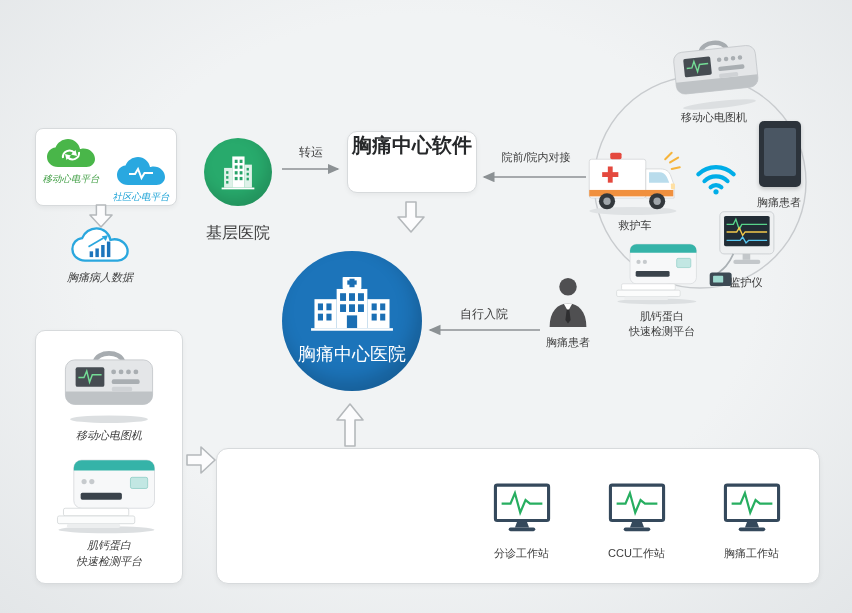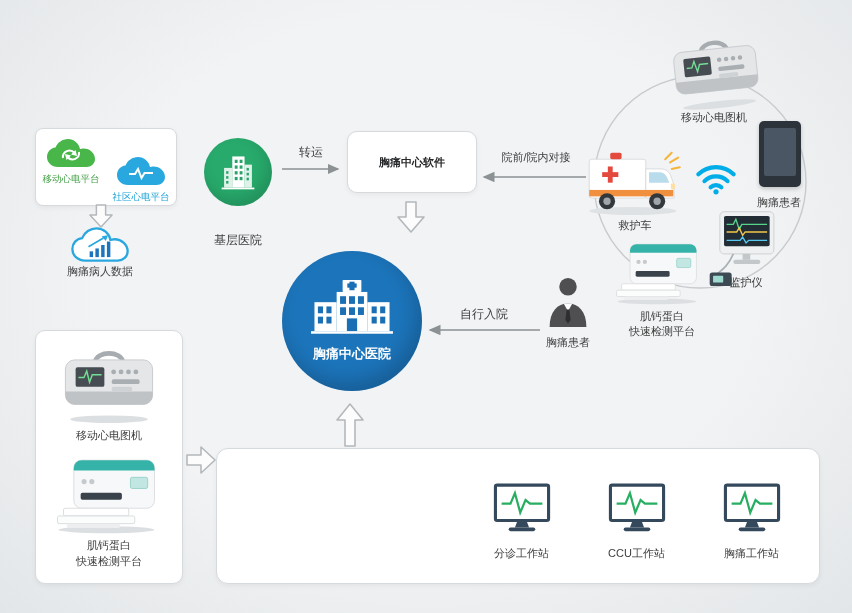--- a/index.html
+++ b/index.html
@@ -2,27 +2,27 @@
 <html><head>
 <meta charset="utf-8">
 <style>
   html,body{margin:0;padding:0;background:#e6e8ea;font-family:"Liberation Sans","DejaVu Sans",sans-serif;}
   #canvas{position:relative;width:852px;height:613px;overflow:hidden;
     background:radial-gradient(ellipse at 50% 45%, #f1f3f4 55%, #e3e6e8 100%);}
   .abs{position:absolute;}
   .label{font-size:11px;color:#3c3c3c;text-align:center;line-height:1.4;}
   .panel{background:#ffffff;border:1px solid #d7dadc;border-radius:10px;box-shadow:0 2px 5px rgba(0,0,0,.05);}
   .title{font-size:27px;font-weight:bold;color:#1550b8;letter-spacing:2px;}
-  .softbox{display:flex;align-items:center;justify-content:center;font-size:11px;font-weight:bold;color:#26282a;border-radius:10px;}
+  .softbox{display:flex;justify-content:center;font-size:20px;font-weight:bold;color:#26282a;border-radius:10px;}
   .circle{border-radius:50%;display:flex;flex-direction:column;align-items:center;}
   .green-circle{background:#28aa6c;box-shadow:inset -5px -8px 14px rgba(0,0,0,.14);}
   .blue-circle{background:#1c74ba;box-shadow:inset -6px -10px 18px rgba(0,0,0,.18);}
-  .circle-label{font-size:13px;font-weight:bold;color:#ffffff;text-align:center;}
+  .circle-label{font-size:18px;font-weight:normal;color:#ffffff;text-align:center;}
   .smalllabel{font-size:9.5px;line-height:1.2;}
-  .col{display:flex;flex-direction:column;align-items:center;}
+  .col{display:flex;flex-direction:column;align-items:center;font-style:italic;}
   .stations{display:flex;justify-content:flex-end;align-items:center;padding:6px 10px 0 10px;}
   .station{display:flex;flex-direction:column;align-items:center;width:115px;}
   .station-icon{height:60px;display:flex;align-items:flex-end;justify-content:center;margin-bottom:9px;}
   .tablet{background:#2c333b;border-radius:5px;box-shadow:0 2px 4px rgba(0,0,0,.2);}
   .tablet .screen{position:absolute;left:5px;top:7px;width:32px;height:48px;background:#4a5663;border-radius:2px;}
 </style>
 </head>
 <body>
 
 <div id="canvas">
@@ -67,21 +67,21 @@
   <div class="abs col" style="left:40px;top:226px;width:120px;z-index:2">
     <svg width="58" height="38" viewBox="0 0 100 66">
       <path d="M24 60 C11 60 2 51 2 40 C2 30 9 22 19 21 C23 11 33 4 44 4 C56 4 66 13 68 24 C70 24 72 23 75 23 C88 23 98 33 98 44 C98 53 90 60 81 60 Z" fill="#fff" stroke="#2aa7de" stroke-width="4"></path>
       <rect x="32" y="44" width="6" height="10" fill="#1c75bc"></rect>
       <rect x="42" y="39" width="6" height="15" fill="#1c75bc"></rect>
       <rect x="52" y="33" width="6" height="21" fill="#1c75bc"></rect>
       <rect x="62" y="27" width="6" height="27" fill="#1c75bc"></rect>
       <path d="M30 36 L56 21" stroke="#2aa7de" stroke-width="3" fill="none"></path>
       <polygon points="64,16 53,18 60,26" fill="#2aa7de"></polygon>
     </svg>
-    <div class="label" style="">胸痛病人数据</div>
+    <div class="label" style="margin-top:6px">胸痛病人数据</div>
   </div>
 
   <div class="abs circle green-circle" style="left:204px;top:138px;width:68px;height:68px;justify-content:center;z-index:2">
     <svg width="36" height="36" viewBox="0 0 44 44">
       <rect x="15" y="3" width="15" height="38" fill="#fff"></rect>
       <rect x="18" y="7" width="3.5" height="4" fill="#27a368"></rect>
         <rect x="24" y="7" width="3.5" height="4" fill="#27a368"></rect>
       <rect x="18" y="14" width="3.5" height="4" fill="#27a368"></rect>
         <rect x="24" y="14" width="3.5" height="4" fill="#27a368"></rect>
       <rect x="18" y="21" width="3.5" height="4" fill="#27a368"></rect>
@@ -92,21 +92,21 @@
       <rect x="7.5" y="21" width="2.8" height="3.2" fill="#27a368"></rect>
         <rect x="7.5" y="27" width="2.8" height="3.2" fill="#27a368"></rect>
         <rect x="7.5" y="33" width="2.8" height="3.2" fill="#27a368"></rect>
       <rect x="30" y="13" width="9" height="28" fill="#ffffff" opacity="0.85"></rect>
       <rect x="32.5" y="17" width="2.8" height="3.2" fill="#27a368"></rect>
         <rect x="32.5" y="23" width="2.8" height="3.2" fill="#27a368"></rect>
         <rect x="32.5" y="29" width="2.8" height="3.2" fill="#27a368"></rect>
       <rect x="2" y="41" width="40" height="2.2" fill="#fff"></rect>
     </svg>
   </div>
-  <div class="abs label" style="left:196px;top:232px;width:84px;font-size:12px;z-index:2">基层医院</div>
+  <div class="abs label" style="left:196px;top:222px;width:84px;font-size:16px;z-index:2">基层医院</div>
 
   <div class="abs label" style="left:282px;top:144px;width:58px;font-size:12px;z-index:2">转运</div>
 
   <div class="abs panel softbox" style="left:347px;top:131px;width:128px;height:60px;z-index:2">
     <span>胸痛中心软件</span>
   </div>
 
   <svg class="abs" style="left:397px;top:201px;z-index:2" width="28" height="32" viewBox="0 0 28 32">
     <polygon points="9,1 19,1 19,16 27,16 14,31 1,16 9,16" fill="#fcfcfd" stroke="#b4b8bb" stroke-width="1.6" stroke-linejoin="round"></polygon>
   </svg>

